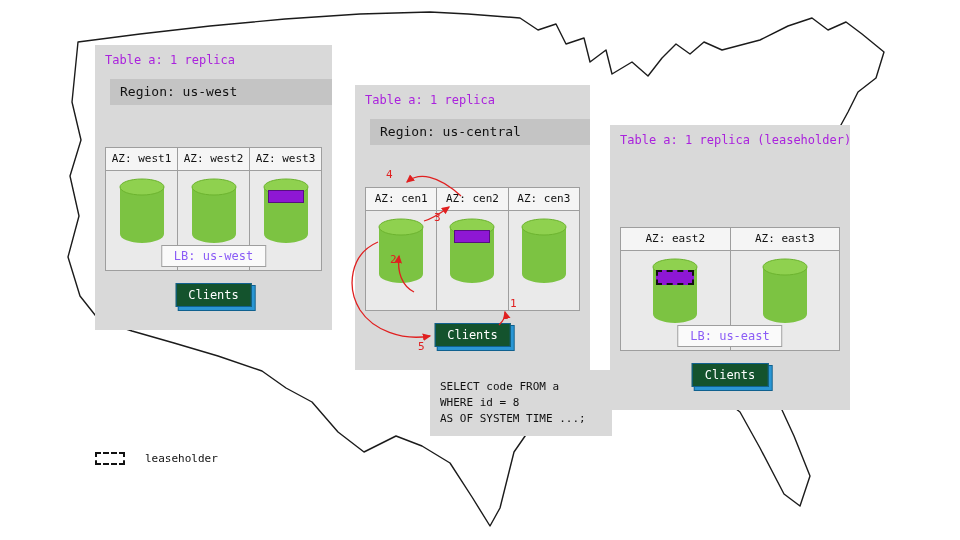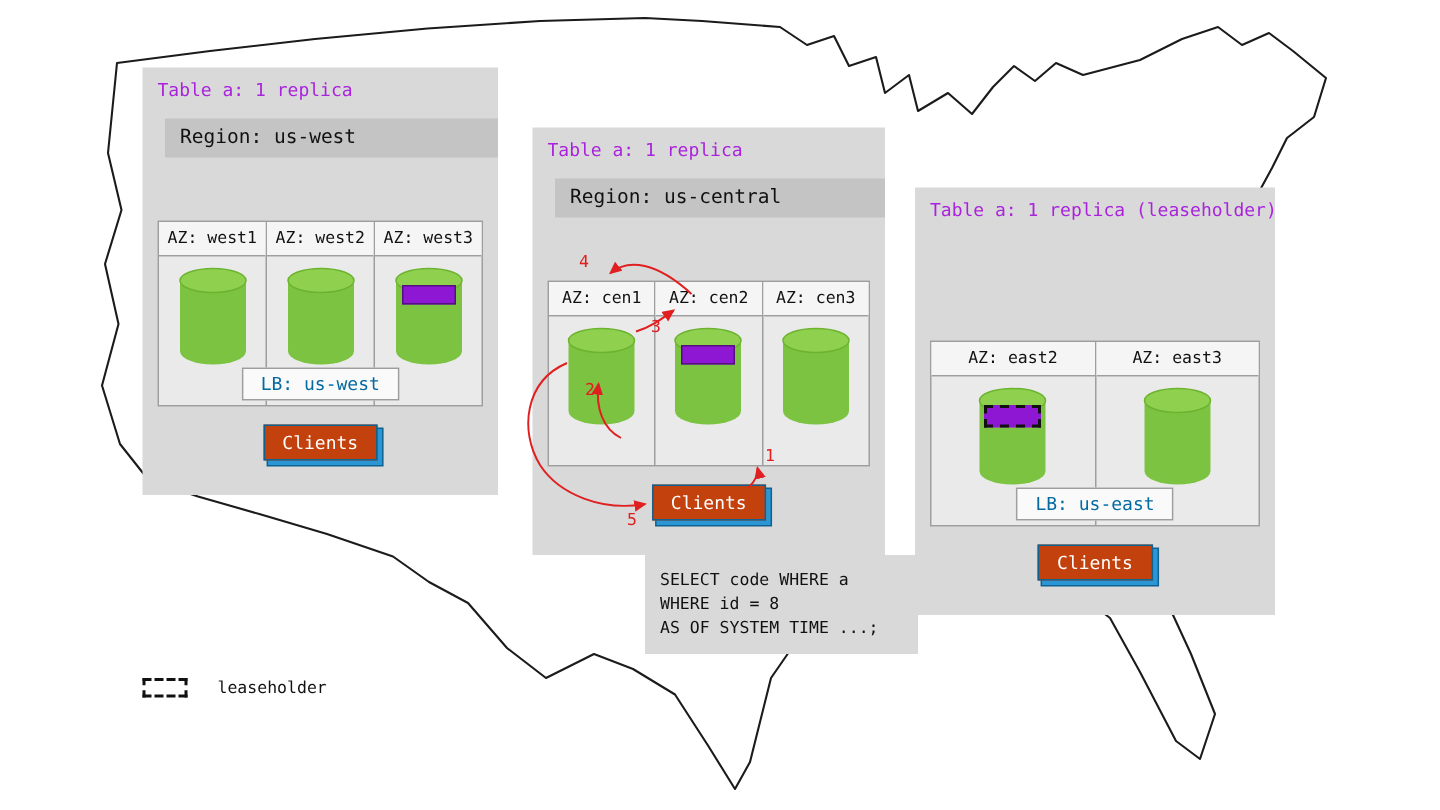--- a/index.html
+++ b/index.html
@@ -14,22 +14,22 @@
            background:#eaeaea;border:1px solid #9e9e9e;margin-top:32px;}
   .az-col{flex:1;position:relative;border-right:1px solid #9e9e9e;}
   .az-col:last-child{border-right:none;}
   .az-header{height:22px;line-height:22px;text-align:center;font-size:11px;background:#f5f5f5;
              border-bottom:1px solid #9e9e9e;white-space:nowrap;color:#111;}
   .cyl{position:absolute;left:50%;transform:translateX(-50%);top:30px;}
   .badge{position:absolute;top:42px;left:50%;transform:translateX(-50%);width:34px;height:11px;
          background:#8e17d4;border:1px solid #551080;z-index:2;}
   .badge.dashed{border:2px dashed #111;}
   .lb-box{position:absolute;top:200px;left:50%;transform:translateX(-50%);background:#fafafa;
-          border:1px solid #9e9e9e;font-size:12px;padding:3px 12px;white-space:nowrap;color:#0369a1;}
-  .clients-btn{position:absolute;top:238px;left:50%;transform:translateX(-50%);background:#c2410c;
+          border:1px solid #9e9e9e;font-size:12px;padding:3px 12px;white-space:nowrap;color:#8b5cf6;}
+  .clients-btn{position:absolute;top:238px;left:50%;transform:translateX(-50%);background:#14532d;
                border:1px solid #10618f;color:#fff;font-size:12px;padding:4px 12px;white-space:nowrap;
                box-shadow:3px 3px 0 #2a96d4, 3px 3px 0 1px #10618f;}
   .sql-box{position:absolute;left:430px;top:370px;width:162px;background:#d9d9d9;z-index:1;
            padding:9px 10px;font-size:11px;color:#111;}
   .sql-box span{display:block;line-height:1.45;white-space:nowrap;}
   .arrows-svg{position:absolute;left:0;top:0;z-index:3;pointer-events:none;}
   .flow-num{font-family:"DejaVu Sans Mono",monospace;font-size:11px;fill:#e02020;}
   .legend{position:absolute;left:95px;top:452px;display:flex;align-items:center;z-index:1;}
   .legend-swatch{width:26px;height:9px;background:#fff;border:2px dashed #111;}
   .legend-label{margin-left:20px;font-size:11px;color:#111;}
@@ -110,21 +110,21 @@
         <svg class="cyl" width="46" height="66" viewBox="0 0 46 66">
           <path d="M1 9 v47 a22 9 0 0 0 44 0 v-47 z" fill="#7cc342"></path>
           <ellipse cx="23" cy="9" rx="22" ry="8" fill="#8fd14f" stroke="#6cb32f" stroke-width="1"></ellipse>
         </svg>
       </div>
     </div>
     <div class="clients-btn">Clients</div>
   </div>
 
   <div class="sql-box">
-    <span>SELECT code WHERE a</span>
+    <span>SELECT code FROM a</span>
     <span>WHERE id = 8</span>
     <span>AS OF SYSTEM TIME ...;</span>
   </div>
 
   <div class="panel" style="left:610px;top:125px;width:240px;height:285px;">
     <div class="panel-title">Table a: 1 replica (leaseholder)</div>
     <div class="az-area">
       <div class="az-col">
         <div class="az-header">AZ: east2</div>
         <svg class="cyl" width="46" height="66" viewBox="0 0 46 66">

